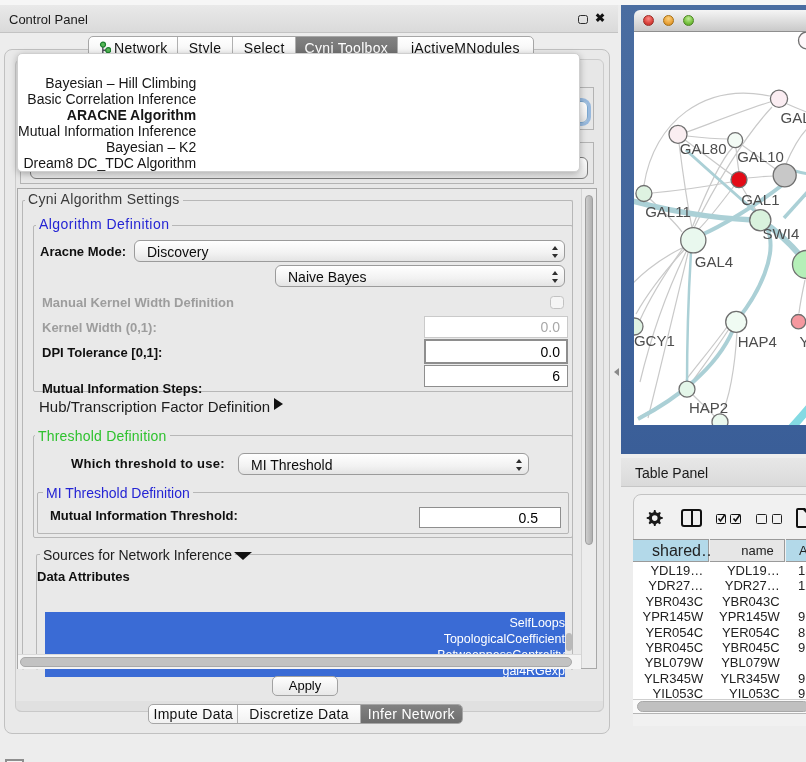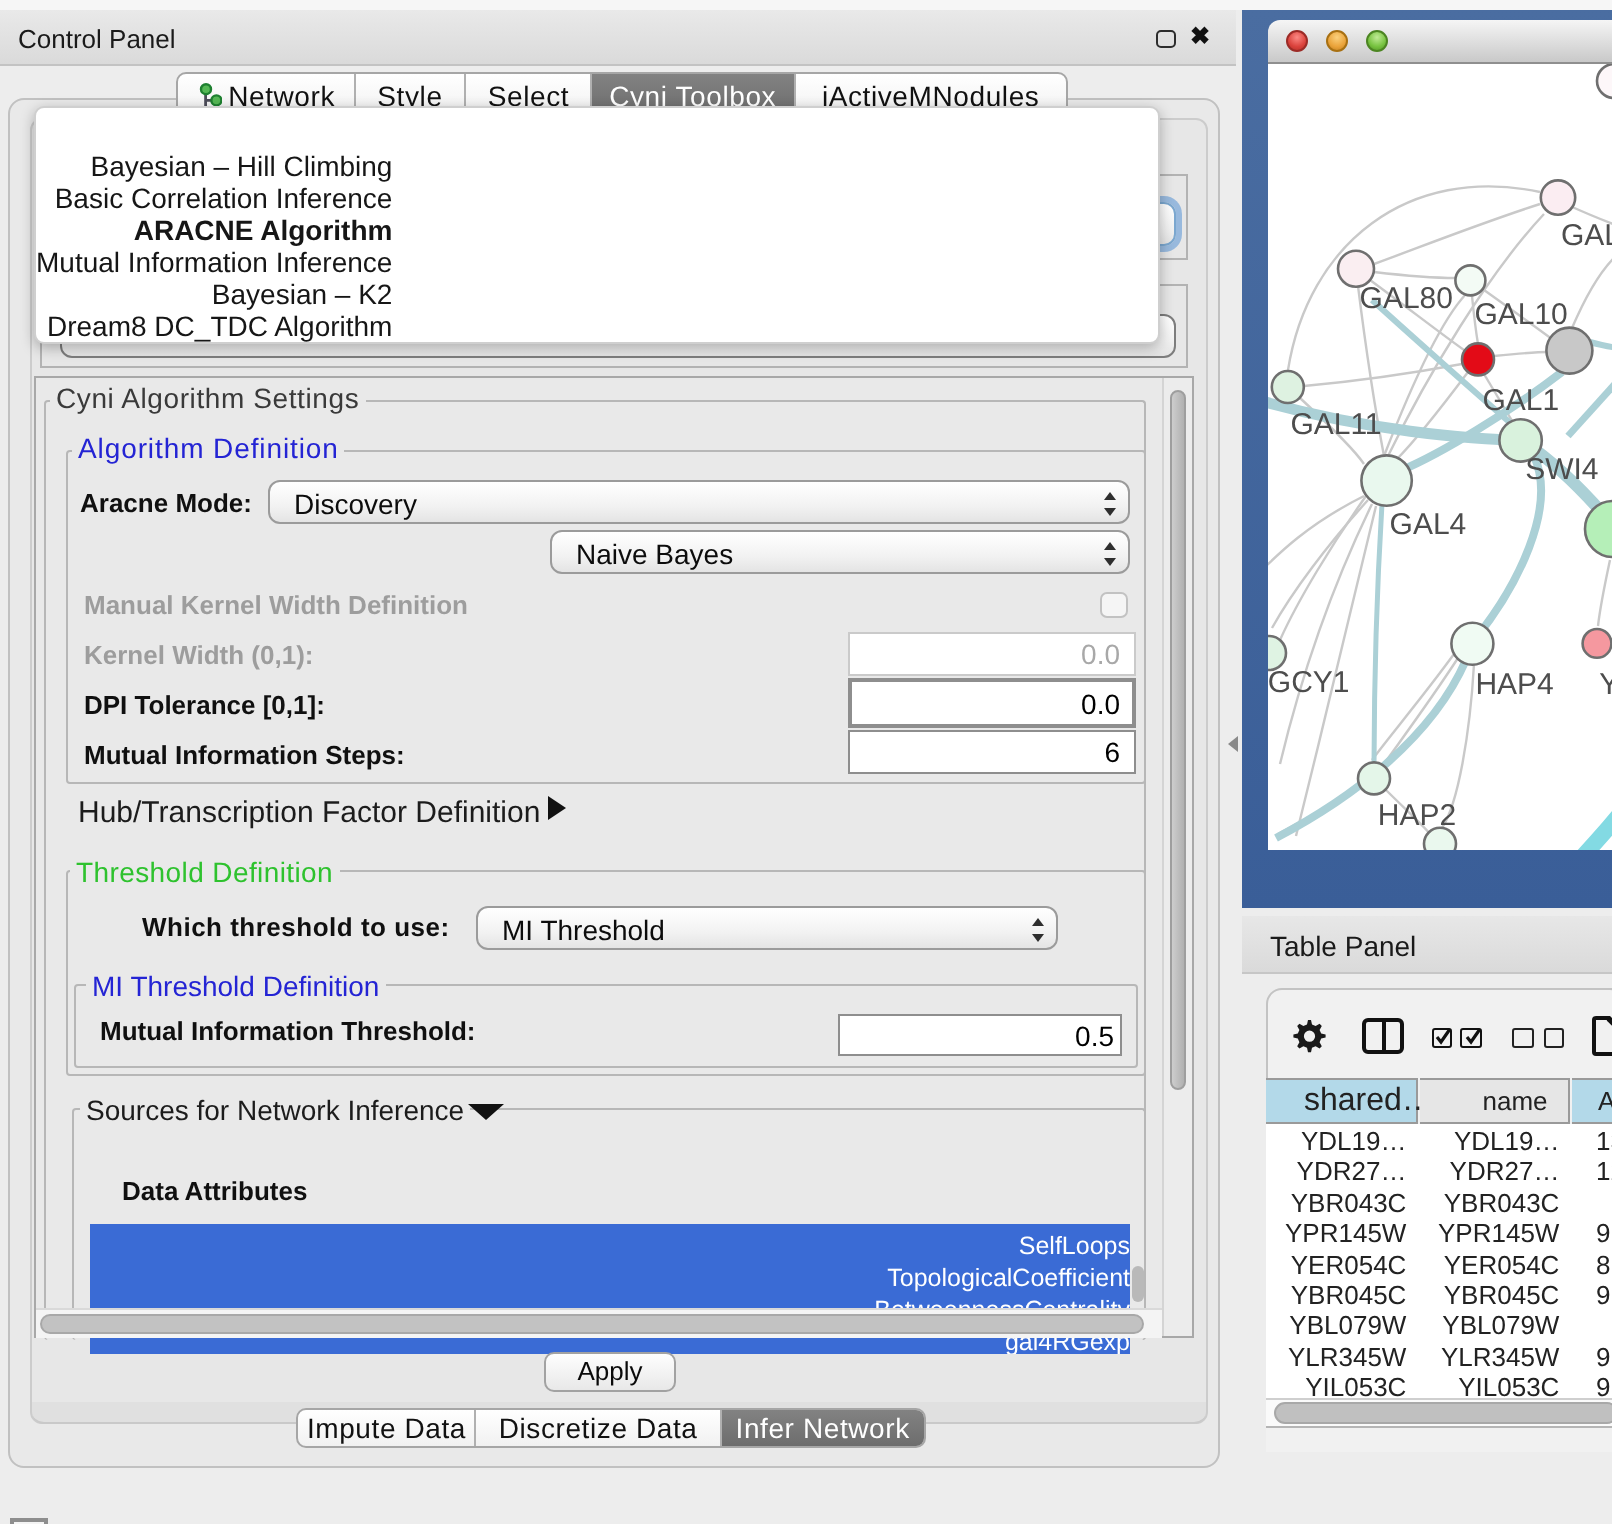--- a/index.html
+++ b/index.html
@@ -79,42 +79,42 @@
 <div class="combo" style="left:275px;top:265px;width:290px;height:22px;">
       <span class="ct">Naive Bayes</span>
       <span class="spin"></span>
     </div>
 <div class="lbl bold gray" style="left:42px;top:295px;">Manual Kernel Width Definition</div>
 <div class="abs" style="left:550px;top:296px;width:14px;height:13px;background:#f5f5f5;border:1px solid #c2c2c2;border-radius:3.5px;"></div>
 <div class="lbl bold gray" style="left:42px;top:320px;">Kernel Width (0,1):</div>
 <div class="field" style="left:424px;top:316px;width:144px;height:22px;border:1px solid #cacaca;color:#a8a8a8;padding:2px 7px 0 0;">0.0</div>
 <div class="lbl bold" style="left:42px;top:344.5px;">DPI Tolerance [0,1]:</div>
 <div class="field" style="left:424px;top:339px;width:144px;height:25px;border:2px solid #8e8e8e;color:#000;padding:3px 6px 0 0;">0.0</div>
-<div class="lbl bold" style="left:42px;top:370px;">Mutual Information Steps:</div>
+<div class="lbl bold" style="left:42px;top:381px;">Mutual Information Steps:</div>
 <div class="field" style="left:424px;top:365px;width:144px;height:22px;border:1px solid #8e8e8e;color:#000;padding:2px 7px 0 0;">6</div>
 
 <div class="lbl" style="left:39px;top:398px;font-size:15px;color:#1c1c1c;">Hub/Transcription Factor Definition</div>
 <div class="abs" style="left:274px;top:398px;width:0;height:0;border-left:9px solid #111;border-top:6.5px solid transparent;border-bottom:6.5px solid transparent;"></div>
 
 <div class="group" style="left:33px;top:435px;width:540px;height:103px;"></div>
 <div class="gtitle" style="left:35px;top:428px;color:#2ec22e;letter-spacing:0.2px;">Threshold Definition</div>
 <div class="lbl bold" style="left:71px;top:456px;letter-spacing:0.25px;">Which threshold to use:</div>
 <div class="combo" style="left:238px;top:453px;width:291px;height:22px;">
       <span class="ct">MI Threshold</span>
       <span class="spin"></span>
     </div>
 <div class="group" style="left:37px;top:492px;width:532px;height:42px;"></div>
 <div class="gtitle" style="left:43px;top:485px;color:#2424d4;">MI Threshold Definition</div>
 <div class="lbl bold" style="left:50px;top:508px;">Mutual Information Threshold:</div>
-<div class="field" style="left:419px;top:507px;width:142px;height:21px;border:1px solid #8e8e8e;color:#000;padding:2px 3px 0 0;">0.5</div>
+<div class="field" style="left:419px;top:507px;width:142px;height:21px;border:1px solid #8e8e8e;color:#000;padding:2px 22px 0 0;">0.5</div>
 
 <div class="group" style="left:36px;top:554px;width:537px;height:116px;border-bottom:none;"></div>
 <div class="gtitle" style="left:40px;top:547px;color:#1c1c1c;">Sources for Network Inference</div>
 <div class="abs" style="left:234px;top:552px;width:0;height:0;border-top:8px solid #111;border-left:9.7px solid transparent;border-right:9.7px solid transparent;"></div>
-<div class="lbl bold" style="left:37px;top:588px;padding-left:24px;">Data Attributes</div>
+<div class="lbl bold" style="left:37px;top:569px;">Data Attributes</div>
 <div class="abs" style="left:45px;top:588px;width:520px;height:65px;background:#3a6bd5;overflow:hidden;margin-top:24px;">
   <div style="font-size:12.5px;color:#fff;padding-left:3px;padding-top:2.5px;line-height:16.1px;">SelfLoops<br>TopologicalCoefficient<br>BetweennessCentrality<br>gal4RGexp</div>
 </div>
 <div class="abs" style="left:565.5px;top:633px;width:6px;height:18px;background:#b9b9b9;border-radius:3px;"></div>
 
 <div class="abs" style="left:581px;top:189px;width:15px;height:479px;background:#ececec;border-left:1px solid #d4d4d4;"></div>
 <div class="abs" style="left:585px;top:195px;width:8px;height:350px;border-radius:4px;background:linear-gradient(90deg,#cdcdcd,#b0b0b0);border:1px solid #9e9e9e;"></div>
 <div class="abs" style="left:18px;top:654px;width:563px;height:15px;background:#f4f4f4;border-top:1px solid #d9d9d9;"></div>
 <div class="abs" style="left:20px;top:656.5px;width:552px;height:10px;border-radius:5px;background:#c2c2c2;border:1px solid #a8a8a8;"></div>
 

